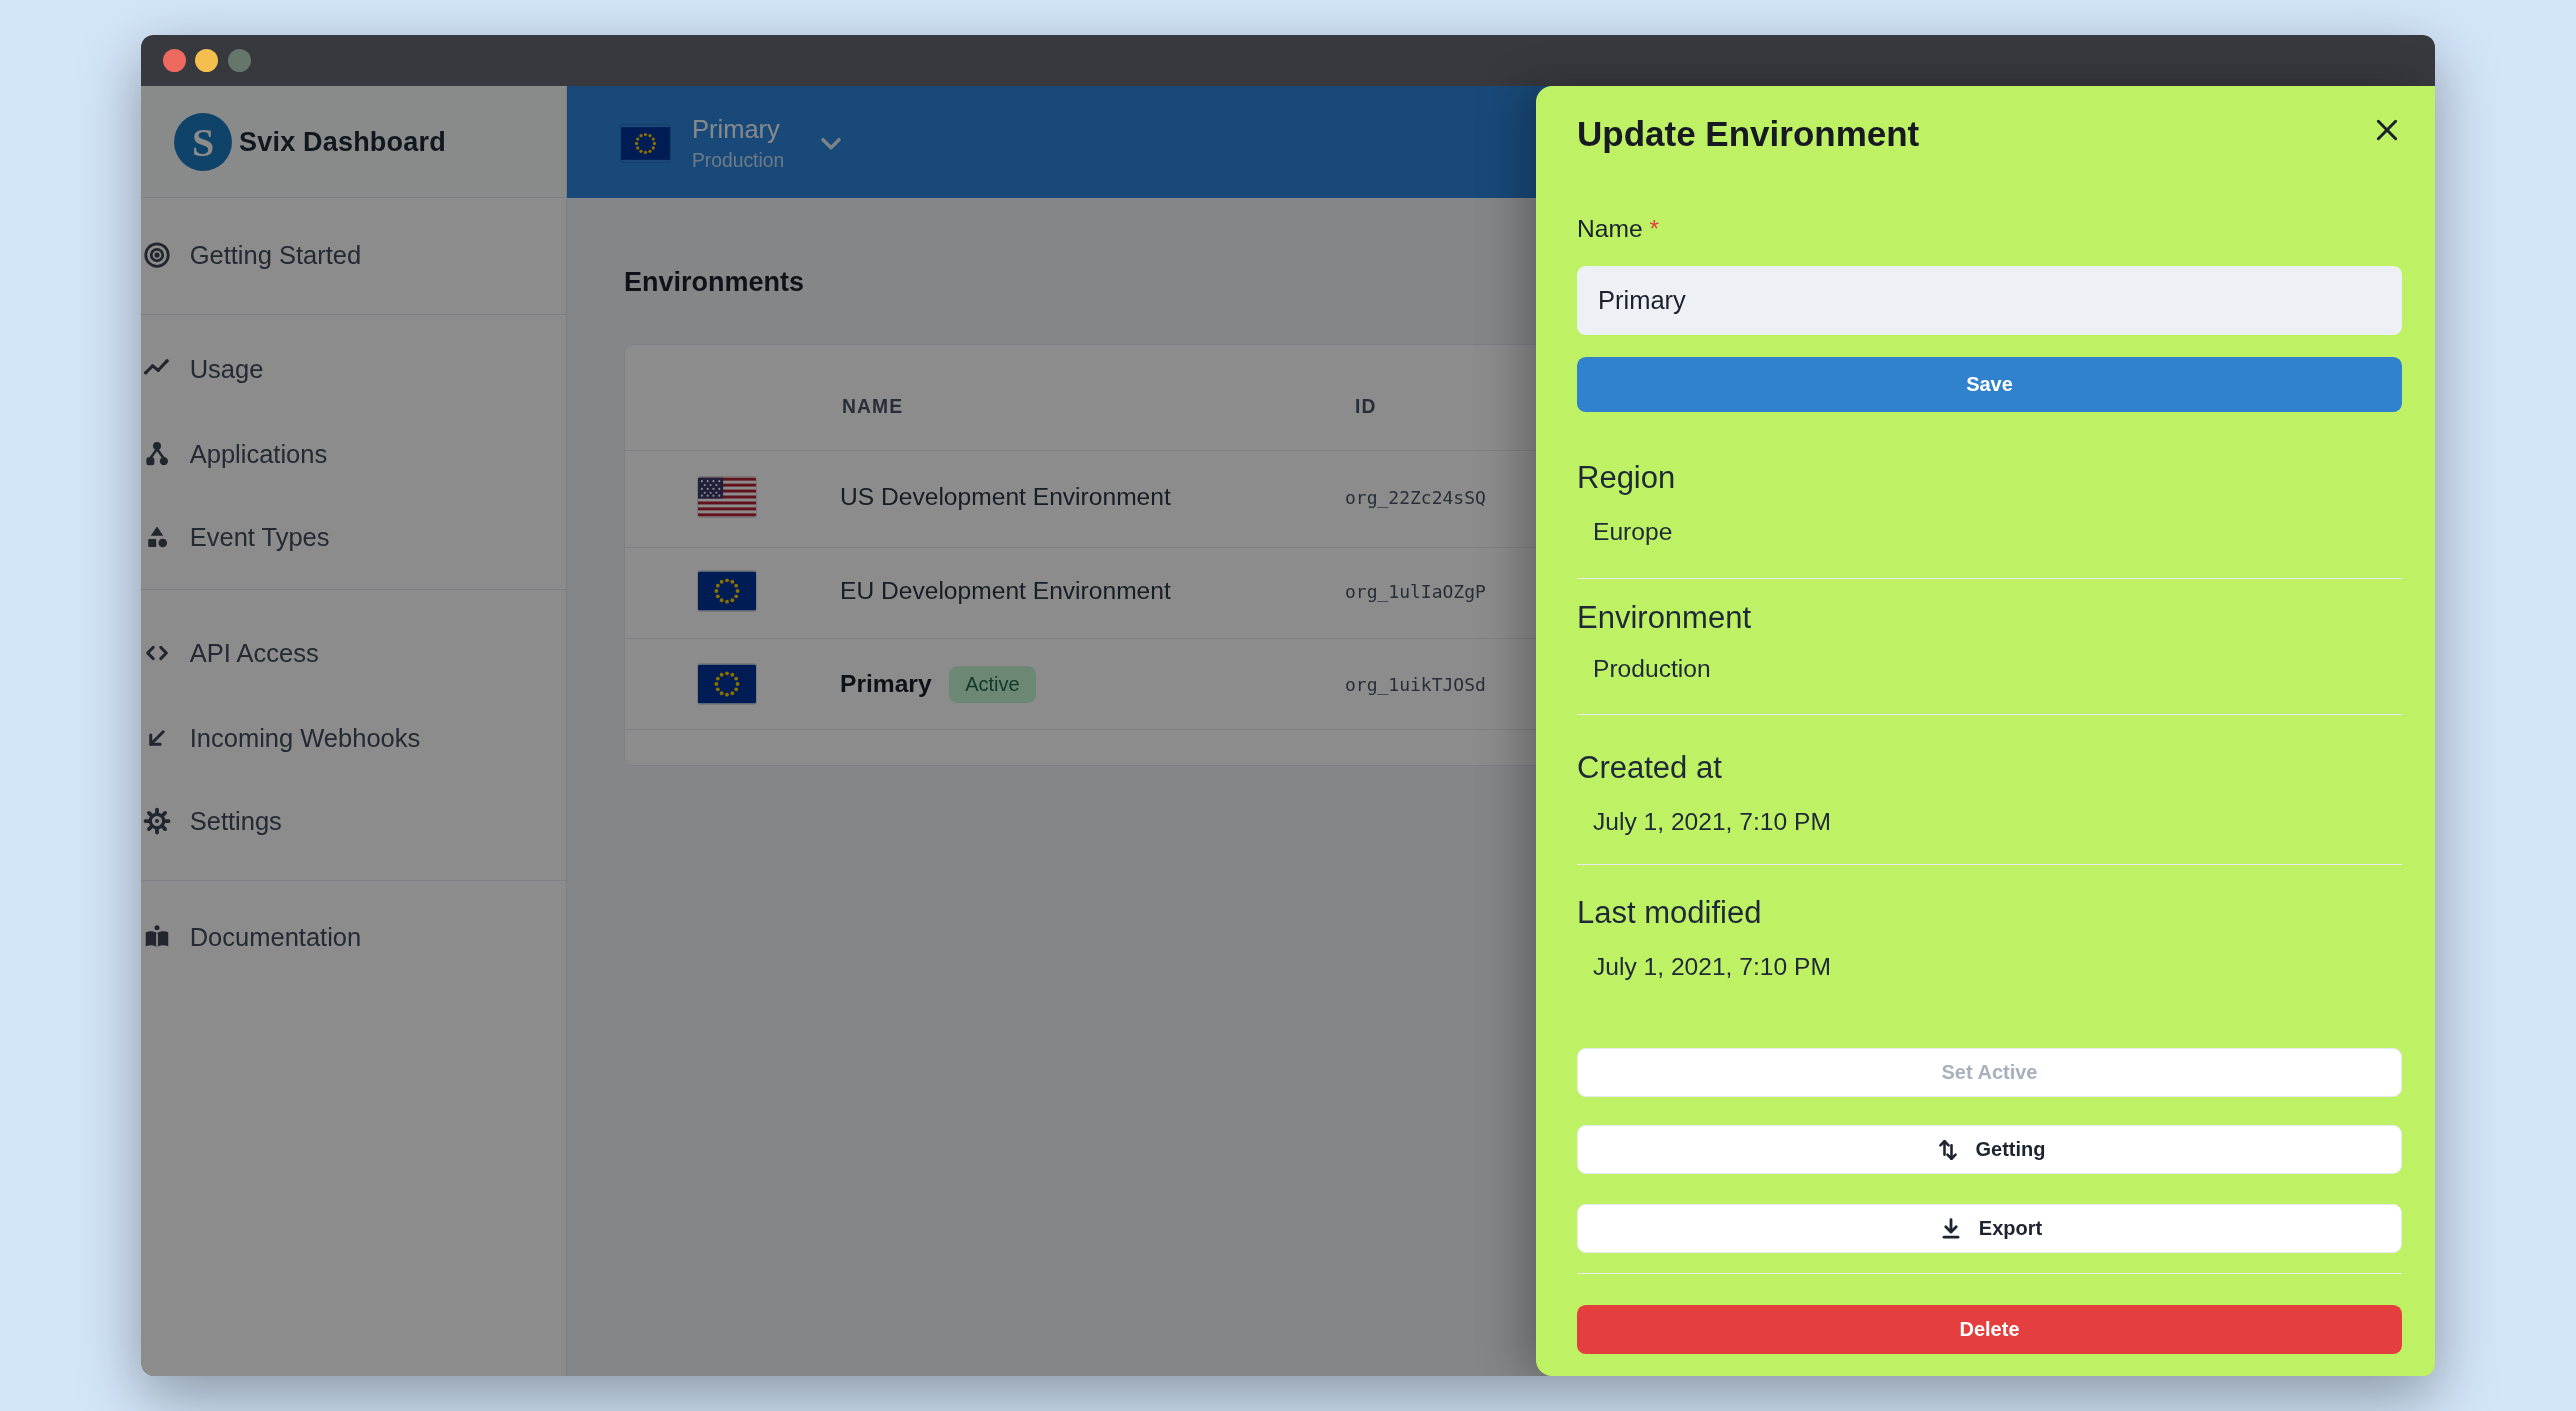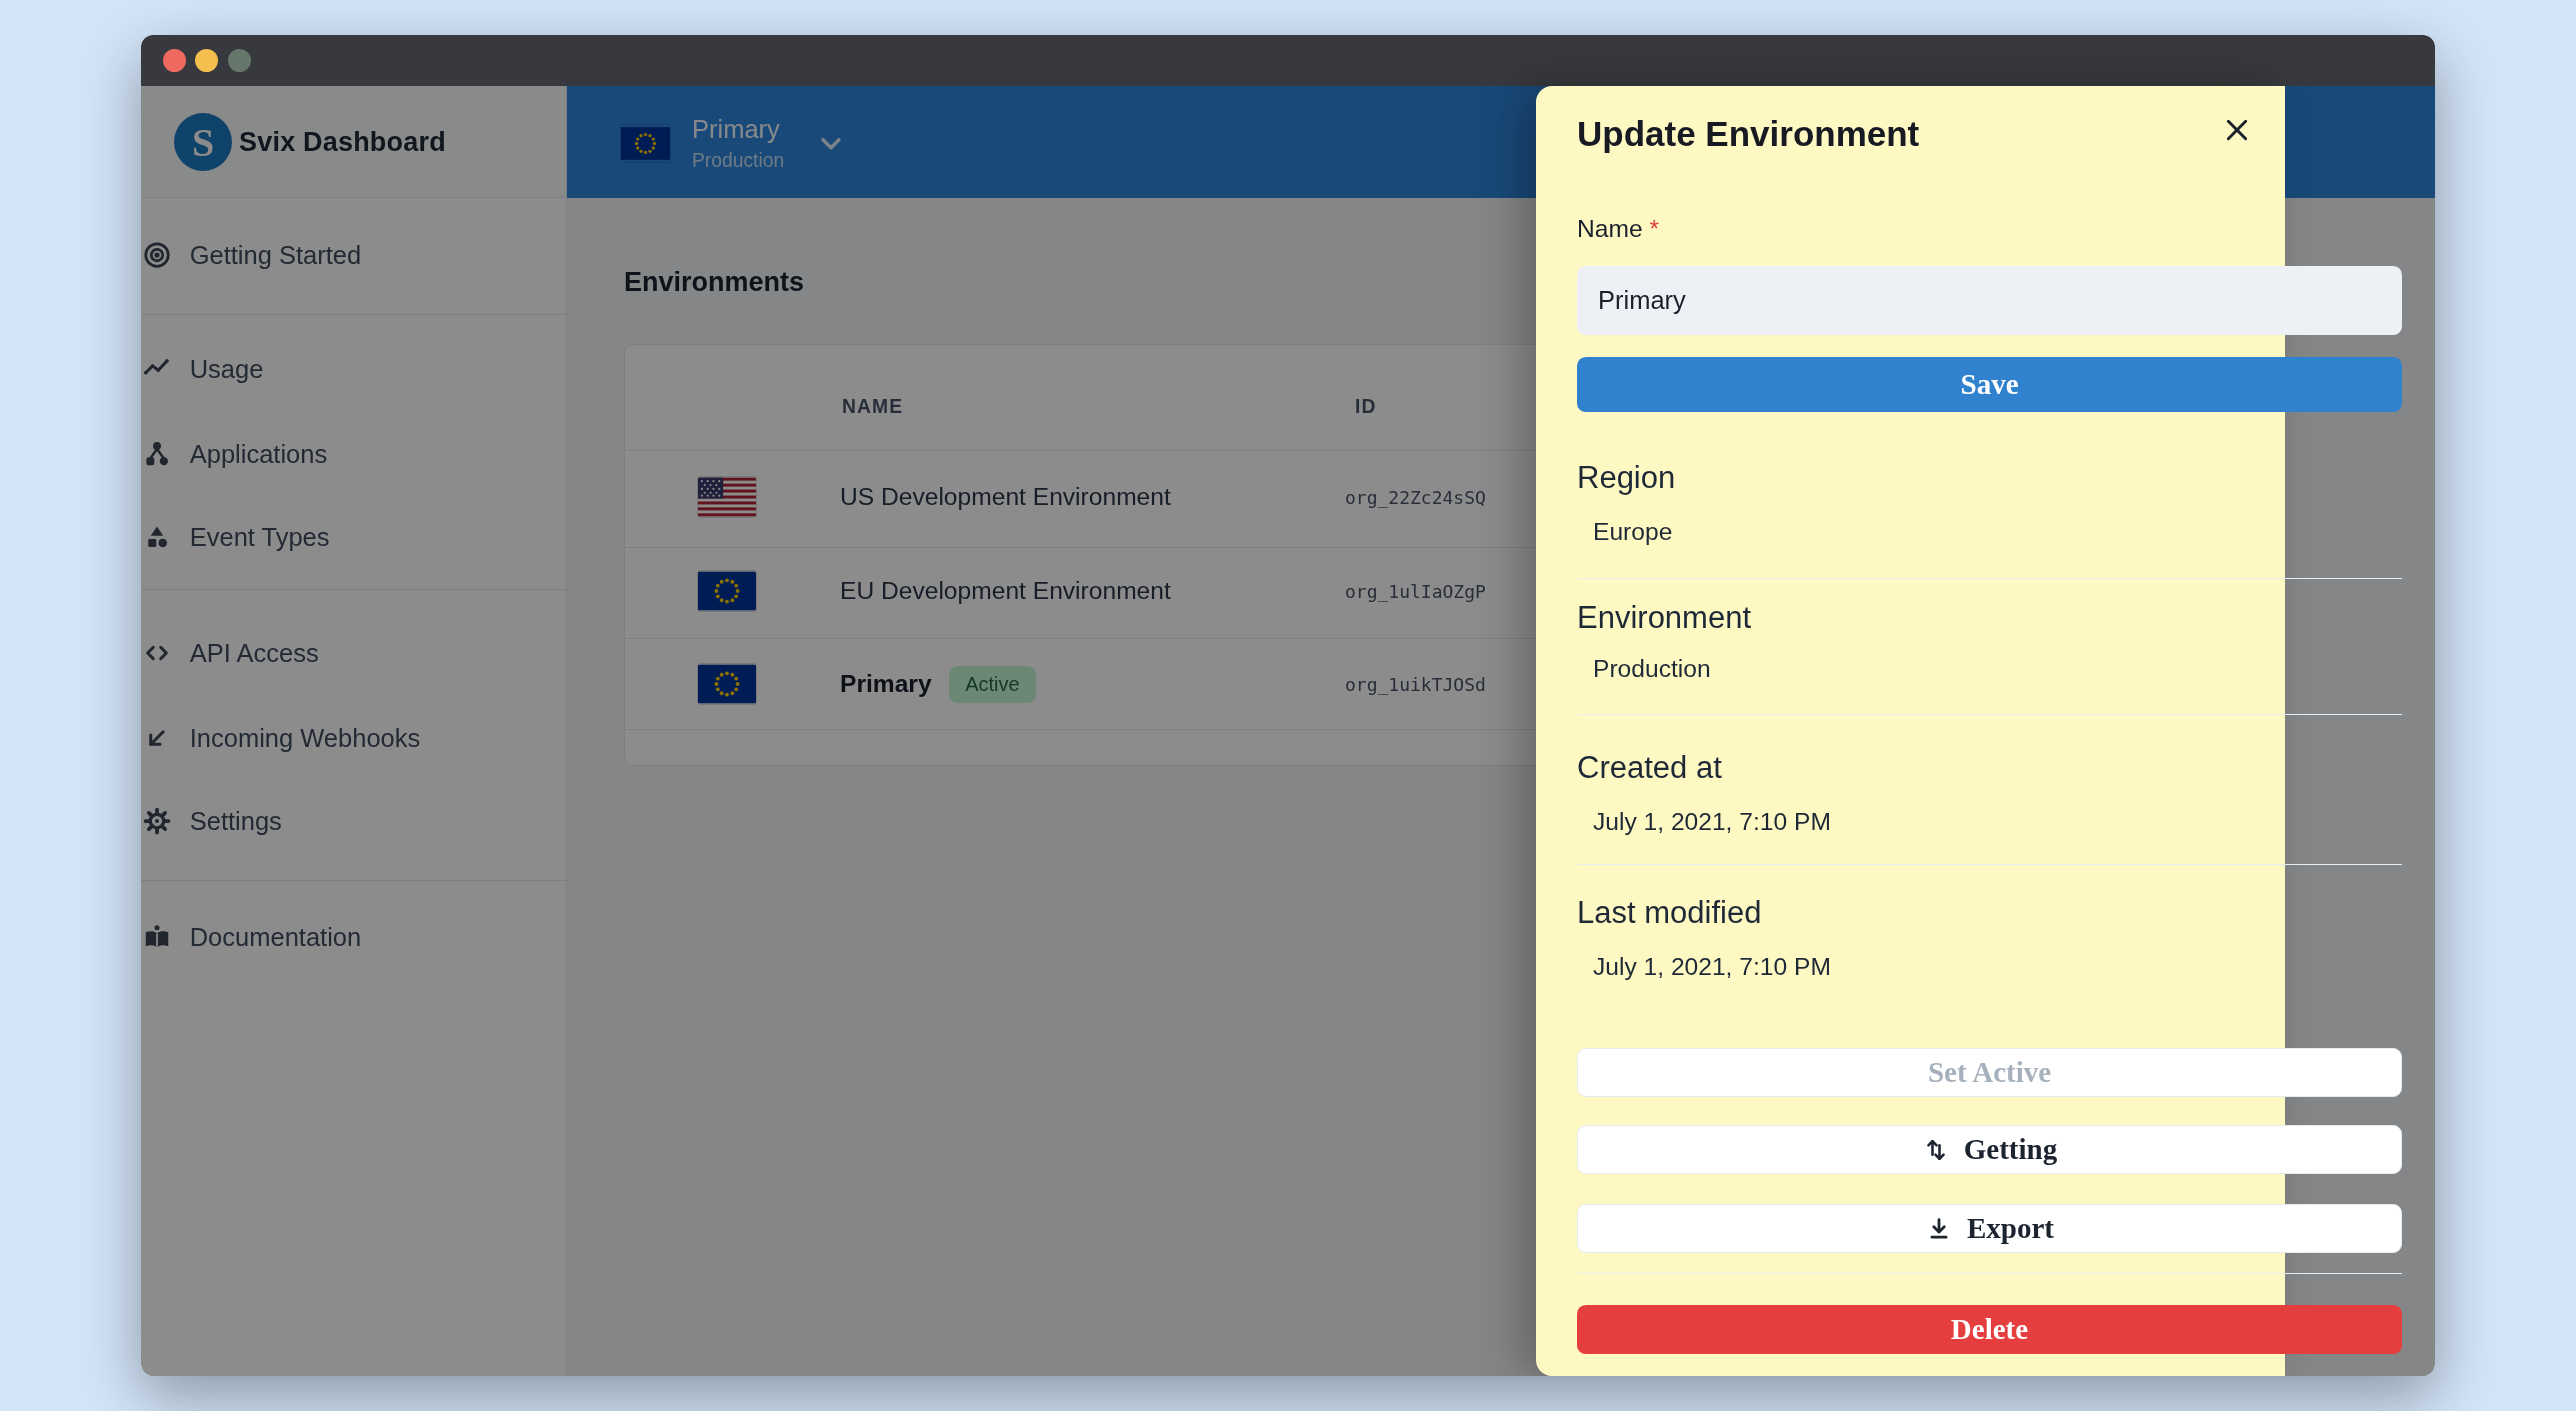--- a/index.html
+++ b/index.html
@@ -49,27 +49,27 @@
   .cell-name { position:absolute; left:215px; top:0; height:56px; display:flex; align-items:center; font-size:24.6px; color:#2d3748; }
   .cell-name.bold { font-weight:bold; color:#1a202c; }
   .cell-id { position:absolute; left:720px; top:0; height:56px; display:flex; align-items:center; font-size:18px; color:#4a5568; font-family:"DejaVu Sans Mono", monospace; white-space:nowrap; }
   .badge { display:inline-block; margin-left:17.6px; background:#c6f6d5; color:#276749; font-size:20px; padding:7px 16px; border-radius:8.8px; }
   .namewrap { position:absolute; left:215px; top:0; height:56px; display:flex; align-items:center; }
 
   
   .dim { position:absolute; left:0; top:0; width:100%; height:100%; background:rgba(0,0,0,.45); z-index:40; }
 
   
-  .modal { position:absolute; left:1395px; top:0; width:749px; height:1290px; background:#fef9c3; z-index:50; border-radius:16px 0 0 16px; box-shadow:-16px 0 44px rgba(0,0,0,.25); }
+  .modal { position:absolute; left:1395px; top:0; width:899px; height:1290px; background:#bef264; z-index:50; border-radius:16px 0 0 16px; box-shadow:-16px 0 44px rgba(0,0,0,.25); }
   .modal-title { position:absolute; left:41px; top:28px; font-size:35px; font-weight:bold; color:#171923; }
   .close-btn { position:absolute; right:29px; top:24px; width:39px; height:39px; background:none; border:none; cursor:pointer; display:flex; align-items:center; justify-content:center; color:#1a202c; }
   .field-label { position:absolute; left:41px; top:129px; font-size:24.6px; color:#1a202c; }
   .req { color:#e53e3e; margin-left:7px; }
   .name-input { position:absolute; left:41px; top:180px; width:825px; height:69px; background:#edf1f6; border:none; border-radius:8.8px; font-size:25.5px; color:#1a202c; padding:0 21px; font-family:"Liberation Sans", sans-serif; outline:none; }
-  .btn { position:absolute; left:41px; width:825px; border-radius:8.8px; font-family:Liberation Serif, serif; font-size:29px; cursor:pointer; display:flex; align-items:center; justify-content:center; gap:14px; }
+  .btn { position:absolute; left:41px; width:825px; border-radius:8.8px; font-family:Liberation Sans, sans-serif; font-size:20px; cursor:pointer; display:flex; align-items:center; justify-content:center; gap:14px; }
   .btn-save { top:271px; height:55px; background:#3182ce; color:#ffffff; border:none; font-weight:600; }
   .info-label { position:absolute; left:41px; font-size:31px; color:#1e2836; }
   .info-value { position:absolute; left:41px; font-size:24.6px; color:#1e2836;margin-left:16px; }
   .modal-div { position:absolute; left:41px; width:825px; height:0.9px; background:#e8edf2; }
   .btn-outline { height:49px; background:#fff; border:1.8px solid #e6ebf0; color:#1c2430; font-weight:600; }
   .btn-disabled { color:#a6b1bd; cursor:default; }
   .btn-delete { top:1219px; height:49px; background:#e53e3e; border:none; color:#fff; font-weight:bold; }
   svg { display:block; }
 </style>
 </head>

